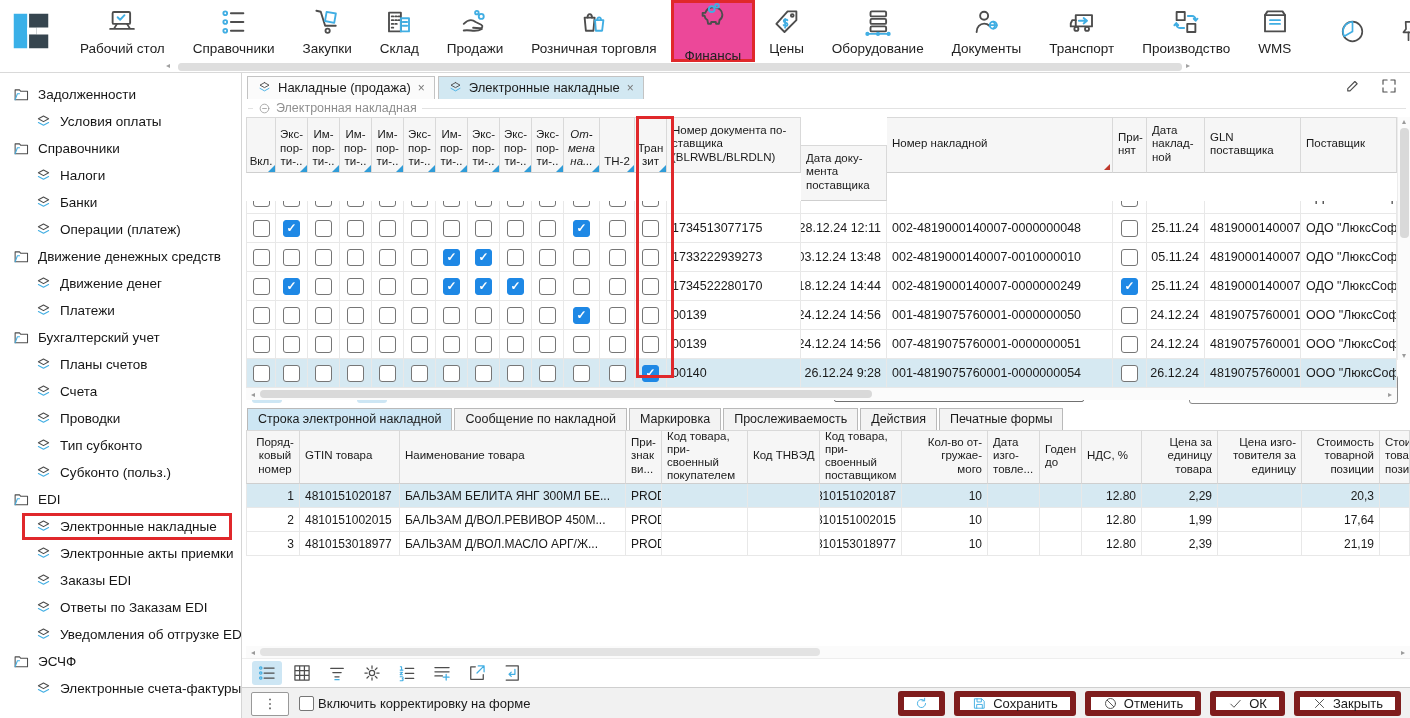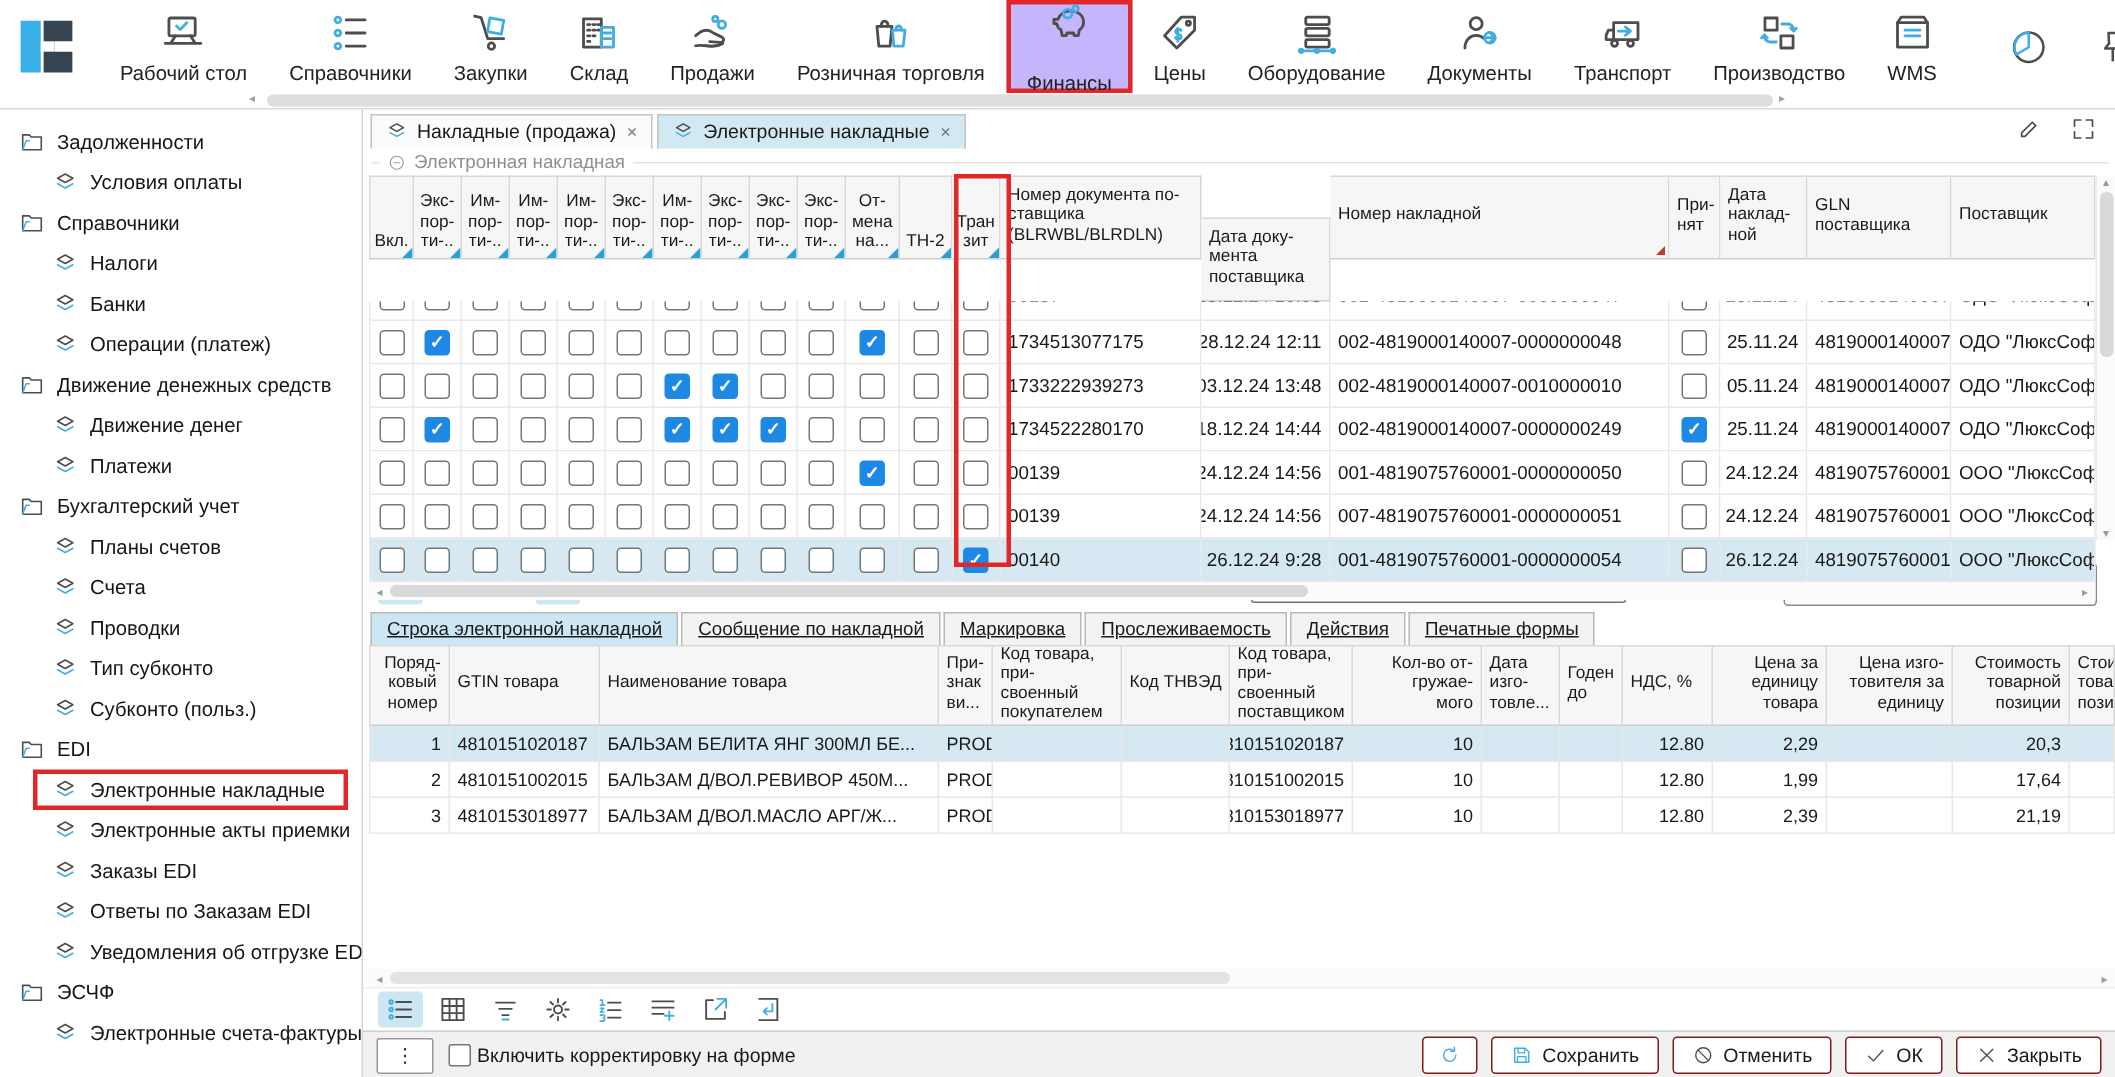--- a/index.html
+++ b/index.html
@@ -9,21 +9,21 @@
   svg.ic .b{stroke:#41aee3;}
   .isp{display:flex;}
 
   
   .topbar{height:62px;display:flex;align-items:center;position:relative;background:#fff;}
   .logo{width:46px;height:46px;margin:8px 12px 8px 8px;flex:none;}
   .nav{display:flex;align-items:stretch;height:100%;}
   .nav-item{display:flex;flex-direction:column;align-items:center;justify-content:center;gap:4px;
             padding:1px 11px;font-size:13.5px;color:#222;border:3px solid transparent;box-sizing:border-box;white-space:nowrap;}
   .nav-item svg{width:30px;height:30px;}
-  .nav-item.sel{background:#c4b5fd;border-color:#e0282b;gap:18px;}
+  .nav-item.sel{background:#ec4899;border-color:#e0282b;gap:18px;}
   .top-sep{width:1px;background:#dcdcdc;align-self:stretch;margin:6px 12px;}
   .top-right{display:flex;align-items:center;gap:29px;margin-left:10px;}
   .top-right svg{width:27px;height:27px;}
   .top-scroll{height:10px;position:relative;border-bottom:1px solid #d9d9d9;}
   .top-scroll .track{position:absolute;left:178px;top:1px;width:1004px;height:8px;background:#ececec;border-radius:4px;}
   .top-scroll .tthumb{position:absolute;left:0;top:0;height:8px;width:100%;background:#dedede;border-radius:4px;}
   .sarr{position:absolute;top:-1px;font-size:8px;color:#a0a0a0;line-height:10px;}
 
   
   .main-row{display:flex;height:646px;}
@@ -100,38 +100,38 @@
           justify-content:space-between;padding:0 7px;font-size:13px;box-sizing:border-box;}
   .select svg{width:14px;height:14px;}
   .chk-label{display:flex;align-items:center;gap:4px;font-size:13px;margin:0 9px 0 12px;}
   .cb-sm{width:15px;height:15px;border:1px solid #767676;border-radius:2px;background:#fff;box-sizing:border-box;flex:none;}
   .btn{height:27px;border:1px solid #8a8a8a;border-radius:3px;background:#fff;display:flex;align-items:center;gap:7px;
        padding:0 11px;font-size:13px;margin-right:2px;}
   .btn svg{width:16px;height:16px;}
 
   
   .dtabs{height:24px;display:flex;align-items:flex-end;gap:2px;padding-left:5px;flex:none;}
-  .dtab{border:1px solid #b9b9b9;border-bottom:none;background:#f3f3f3;padding:3px 10px 4px;font-size:12.5px;white-space:nowrap;text-decoration:underline;}
+  .dtab{border:1px solid #b9b9b9;border-bottom:none;background:#f3f3f3;padding:3px 10px 4px;font-size:12.5px;white-space:nowrap;}
   .dtab.active{background:#cde6f4;}
 
   #dt-wrap{margin-left:4px;flex:none;}
   .dt .h-cell{height:54px;}
   .dt .cell{height:24px;font-size:12px;}
   .dt-empty{flex:1;}
 
   .btb{height:28px;display:flex;align-items:center;padding:0 10px;flex:none;gap:2px;border-top:1px solid #eee;}
   .btb .tbtn{height:24px;}
 
   
   .bottombar{height:32px;background:#f1f1f1;border-top:1px solid #cfcfcf;display:flex;align-items:center;gap:10px;
              padding:0 9px;box-sizing:border-box;flex:none;}
   .menu-btn{width:36px;height:22px;border:1px solid #999;border-radius:2px;background:#fff;display:flex;align-items:center;
             justify-content:center;font-size:13px;color:#333;}
   .bb-sp{flex:1;}
-  .bbtn{height:25px;border:1px solid #7f1d1d;border-radius:3px;background:#fff;display:flex;align-items:center;gap:6px;
+  .bbtn{height:25px;border:6px solid #7f1d1d;border-radius:3px;background:#fff;display:flex;align-items:center;gap:6px;
         padding:0 12px;font-size:13px;box-sizing:border-box;justify-content:flex-end;}
   .bbtn svg{width:15px;height:15px;}
   .bbtn.icon-only{padding:0 10px;}
 </style>
 </head>
 <body>
 
 <div class="topbar">
   <span class="logo isp">
     <svg viewBox="0 0 24 24" style="width:46px;height:46px">
@@ -602,21 +602,21 @@
 ти-..<span class="filt"></span></div>
           <div class="h-cell" style="width: 32px;">Экс-
 пор-
 ти-..<span class="filt"></span></div>
           <div class="h-cell" style="width: 32px;">Экс-
 пор-
 ти-..<span class="filt"></span></div>
           <div class="h-cell" style="width: 32px;">Экс-
 пор-
 ти-..<span class="filt"></span></div>
-          <div class="h-cell" style="width: 36px;">От-
+          <div class="h-cell" style="width: 36px; font-style: italic;">От-
 мена
 на...<span class="filt"></span></div>
           <div class="h-cell" style="width: 35px;">ТН-2<span class="filt"></span></div>
           <div class="h-cell" style="width: 32px;">Тран
 зит<span class="filt"></span></div>
           <div class="h-cell txt" style="width: 134px;">Номер документа по-
 ставщика
 (BLRWBL/BLRDLN)</div>
           <div class="h-cell txt" style="width: 86px; margin-top: 28px;">Дата доку-
 мента

